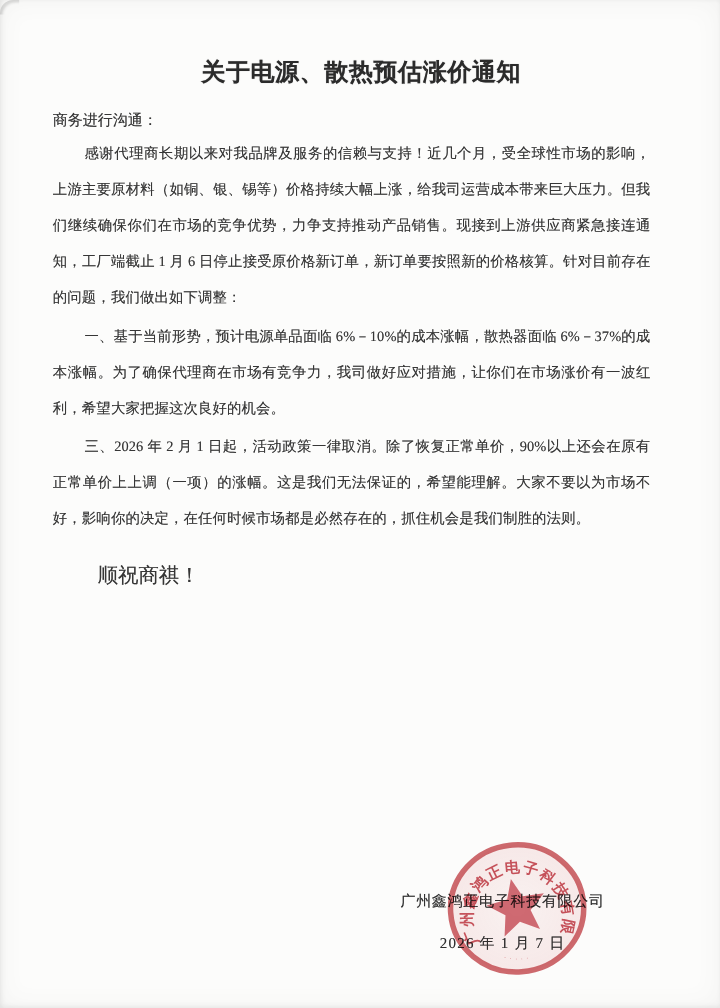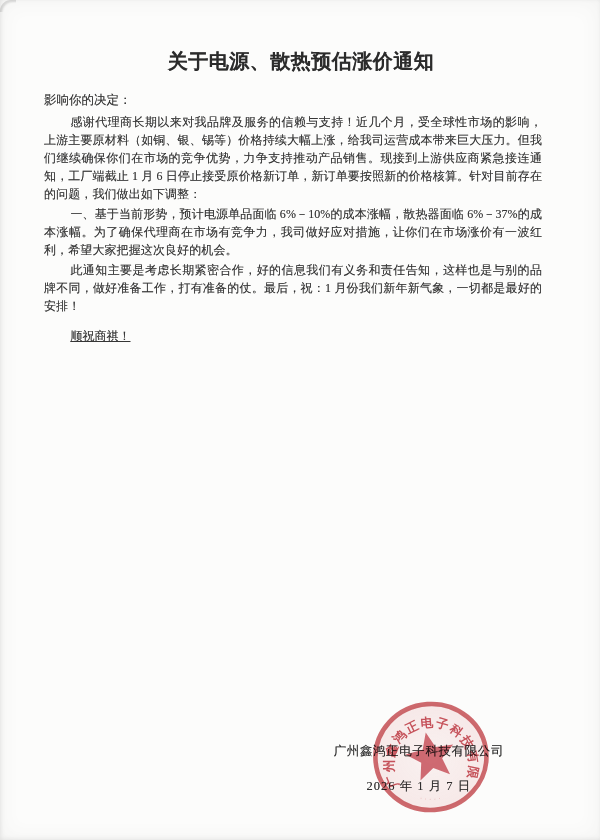--- a/index.html
+++ b/index.html
@@ -24,30 +24,29 @@
     font-size:20px;font-weight:bold;line-height:28px;
     text-align:center;color:#2b2b2b;letter-spacing:0.5px;
     text-shadow:0 0 0.6px rgba(40,40,40,0.55);
   }
   .greeting{
     margin:0;font-size:12.5px;line-height:26px;
     text-shadow:0 0 0.5px rgba(50,50,50,0.5);
   }
   .body-p{
     margin:0 16px 2px 0;
-    font-size:12px;line-height:18px;
+    font-size:12px;line-height:30px;
     text-align:justify;text-indent:2.2em;
     letter-spacing:0.1px;
     text-shadow:0 0 0.5px rgba(50,50,50,0.5);
   }
   .closing{
-    margin:6px 0 0 0;
-    font-size:12px;line-height:30px;text-indent:2.2em;
+    margin:18px 0 0 0;
+    font-size:17px;line-height:30px;text-indent:2.2em;
     text-shadow:0 0 0.5px rgba(50,50,50,0.5);
-    text-decoration:underline;
   }
   .signature{
     position:absolute;top:743px;right:96px;
     text-align:center;
   }
   .signature .company{
     font-size:12.5px;letter-spacing:0.6px;color:#2f2f2f;
     text-shadow:0 0 0.5px rgba(50,50,50,0.5);
   }
   .signature .date{
@@ -72,24 +71,24 @@
 </style>
 </head>
 <body>
 
 <div class="page">
 
   <div class="corner-artifact"></div>
 
   <div class="content">
     <h1 class="title">关于电源、散热预估涨价通知</h1>
-    <p class="greeting">影响你的决定：</p>
+    <p class="greeting">商务进行沟通：</p>
     <p class="body-p">感谢代理商长期以来对我品牌及服务的信赖与支持！近几个月，受全球性市场的影响，上游主要原材料（如铜、银、锡等）价格持续大幅上涨，给我司运营成本带来巨大压力。但我们继续确保你们在市场的竞争优势，力争支持推动产品销售。现接到上游供应商紧急接连通知，工厂端截止 1 月 6 日停止接受原价格新订单，新订单要按照新的价格核算。针对目前存在的问题，我们做出如下调整：</p>
     <p class="body-p">一、基于当前形势，预计电源单品面临 6%－10%的成本涨幅，散热器面临 6%－37%的成本涨幅。为了确保代理商在市场有竞争力，我司做好应对措施，让你们在市场涨价有一波红利，希望大家把握这次良好的机会。</p>
-    <p class="body-p">此通知主要是考虑长期紧密合作，好的信息我们有义务和责任告知，这样也是与别的品牌不同，做好准备工作，打有准备的仗。最后，祝：1 月份我们新年新气象，一切都是最好的安排！</p>
+    <p class="body-p">三、2026 年 2 月 1 日起，活动政策一律取消。除了恢复正常单价，90%以上还会在原有正常单价上上调（一项）的涨幅。这是我们无法保证的，希望能理解。大家不要以为市场不好，影响你的决定，在任何时候市场都是必然存在的，抓住机会是我们制胜的法则。</p>
     <p class="closing">顺祝商祺！</p>
   </div>
 
   <div class="signature">
     <div class="company">广州鑫鸿正电子科技有限公司</div>
     <div class="date">2026 年 1 月 7 日</div>
   </div>
 
   <svg class="seal" viewBox="0 0 120 118" xmlns="http://www.w3.org/2000/svg">
     <defs>

